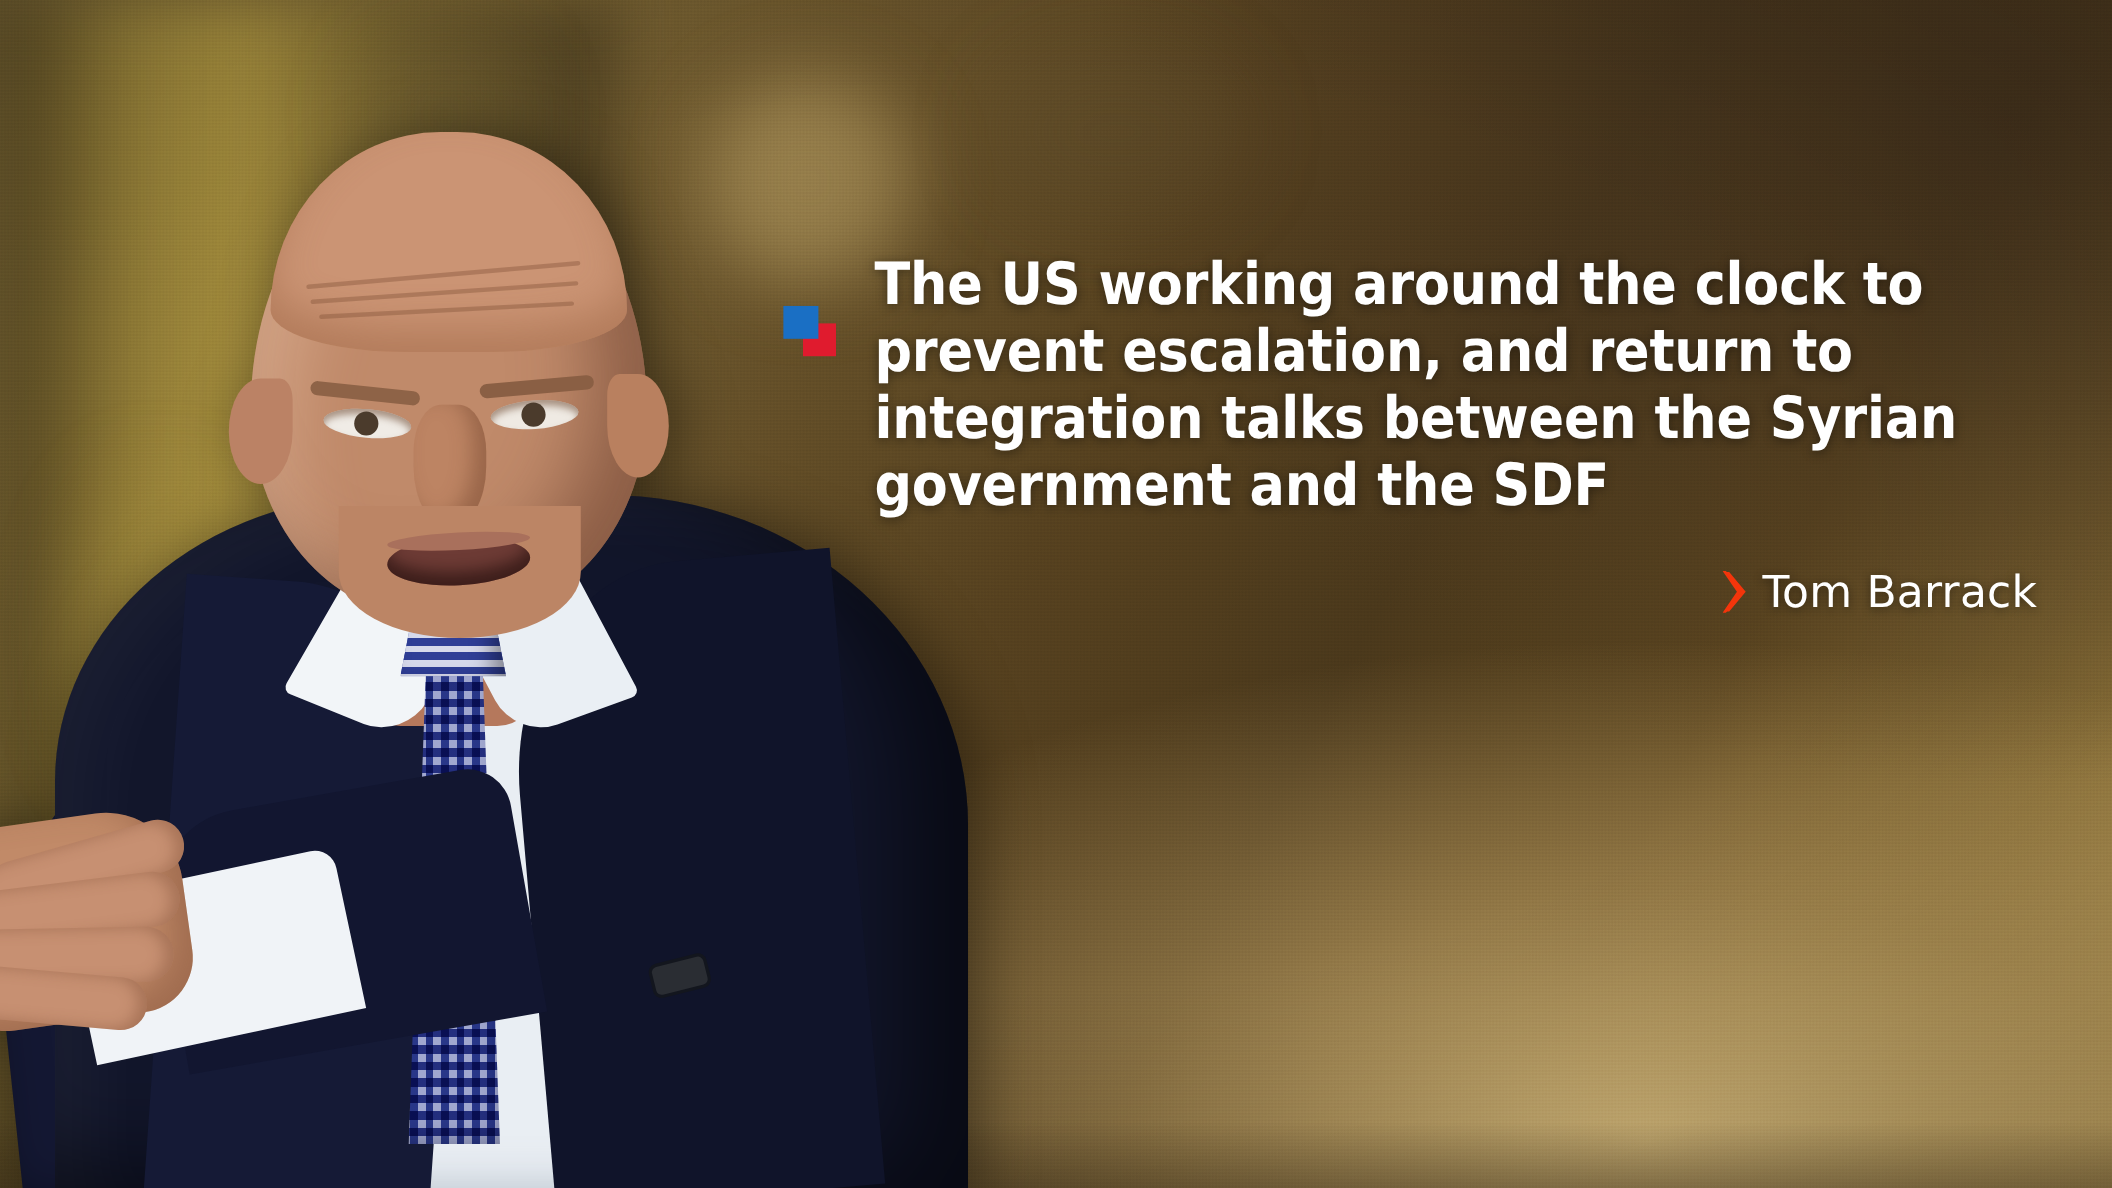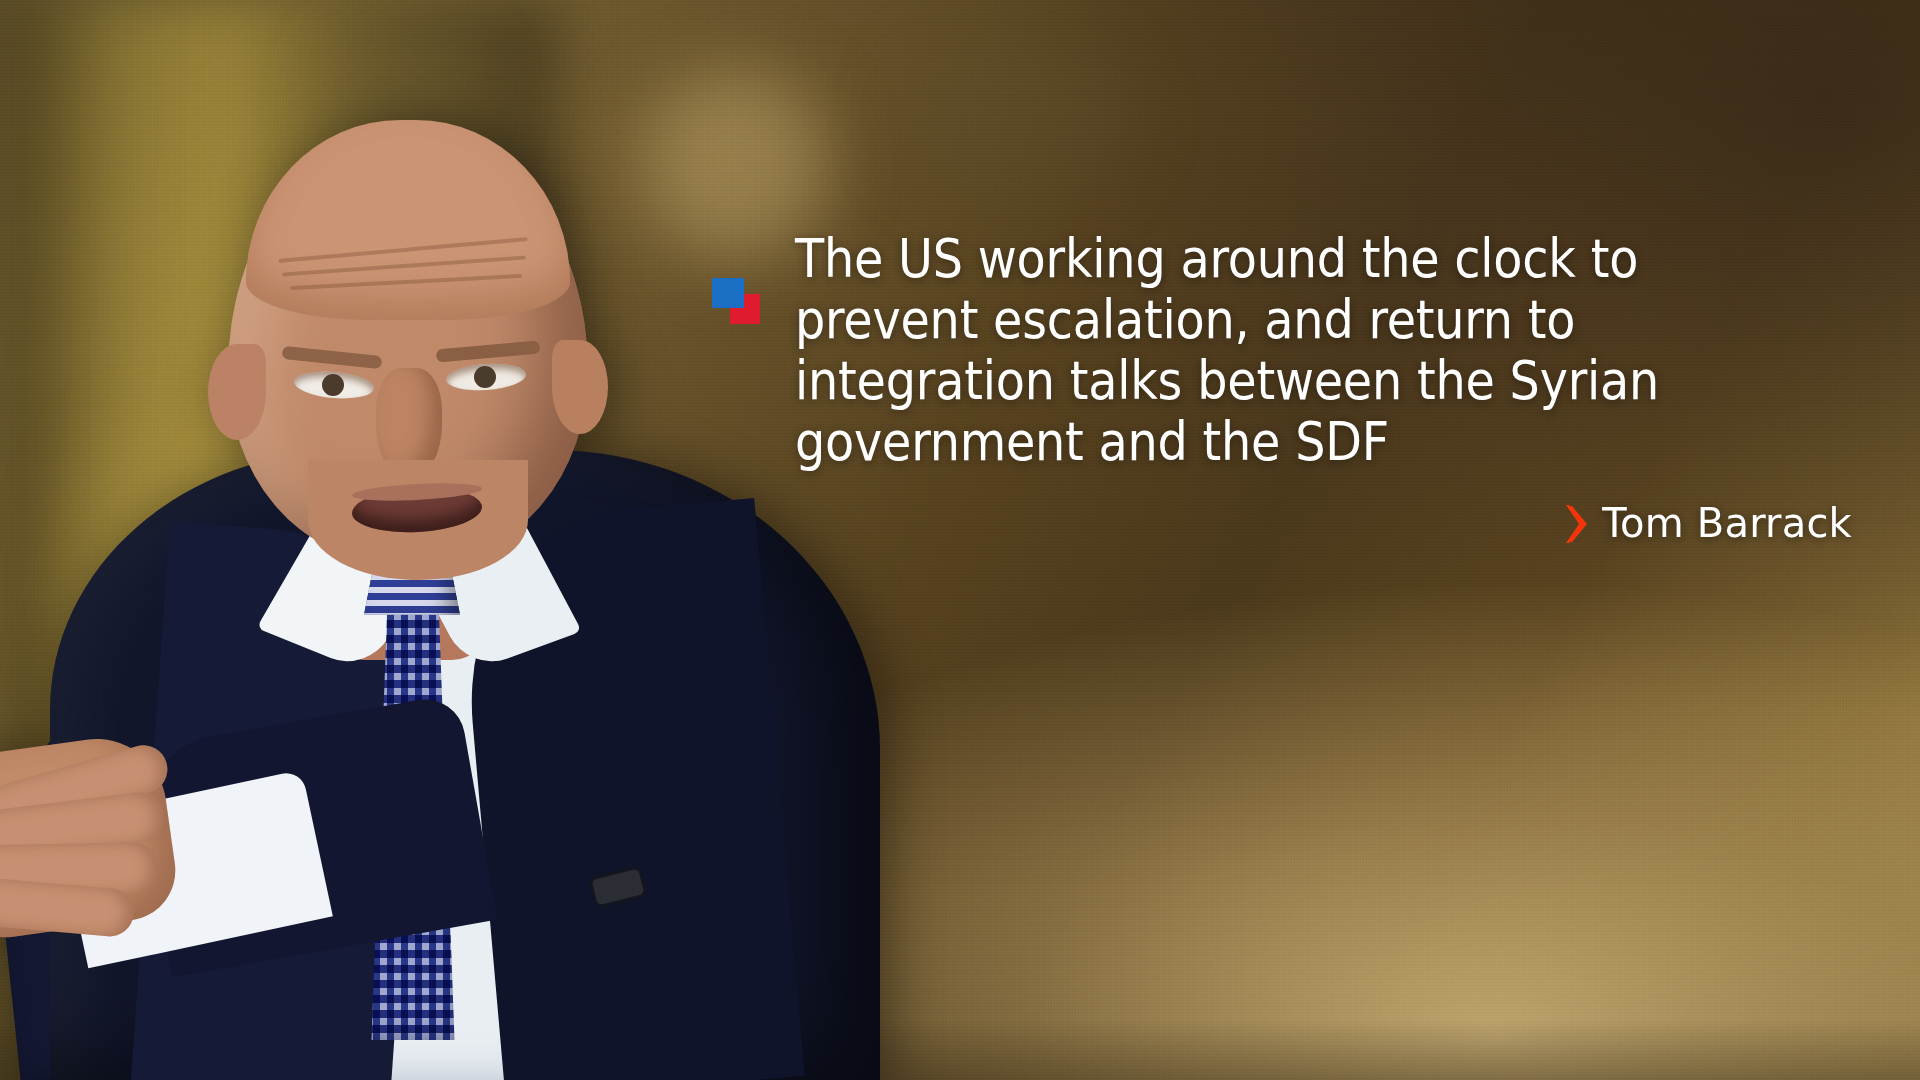--- a/index.html
+++ b/index.html
@@ -111,27 +111,27 @@
   .cuff{left:170px;bottom:-14px;width:250px;height:150px;background:#f0f3f7;border-radius:40px 20px 0 0;transform:rotate(-12deg);}
   .sleeve{left:250px;bottom:-20px;width:330px;height:230px;background:#121630;border-radius:80px 40px 0 0;transform:rotate(-10deg);}
 
   
   #quote-block{position:absolute;left:712px;top:228px;width:1140px;}
   #logo-mark{position:absolute;left:0;top:50px;width:52px;height:46px;}
   #logo-mark .sq{position:absolute;}
   #logo-mark .sq-blue{left:0;top:0;width:32px;height:30px;}
   #logo-mark .sq-red{left:18px;top:16px;width:30px;height:30px;}
 
-  #quote-text{margin-left:83px;color:#ffffff;font-weight:400;font-size:53px;line-height:61px;
+  #quote-text{margin-left:83px;color:#ffffff;font-weight:700;font-size:53px;line-height:61px;
     letter-spacing:-.2px;text-shadow:0 2px 10px rgba(0,0,0,.42);
     font-family:"DejaVu Sans","Liberation Sans",sans-serif;
     font-stretch:condensed;white-space:pre-line;}
 
-  #attribution{position:absolute;left:0;top:272px;width:1140px;
-    display:flex;align-items:flex-end;justify-content:flex-end;gap:14px;}
+  #attribution{position:absolute;left:0;top:288px;width:1140px;
+    display:flex;align-items:flex-start;justify-content:flex-end;gap:14px;}
   #chevron-icon{display:block;width:22px;height:44px;flex:0 0 auto;}
   #attribution-name{color:#ffffff;font-size:40px;font-weight:400;letter-spacing:.2px;
     text-shadow:0 2px 9px rgba(0,0,0,.45);
     font-family:"DejaVu Sans","Liberation Sans",sans-serif;}
 </style>
 </head>
 <body>
 
 <div id="card">
 

